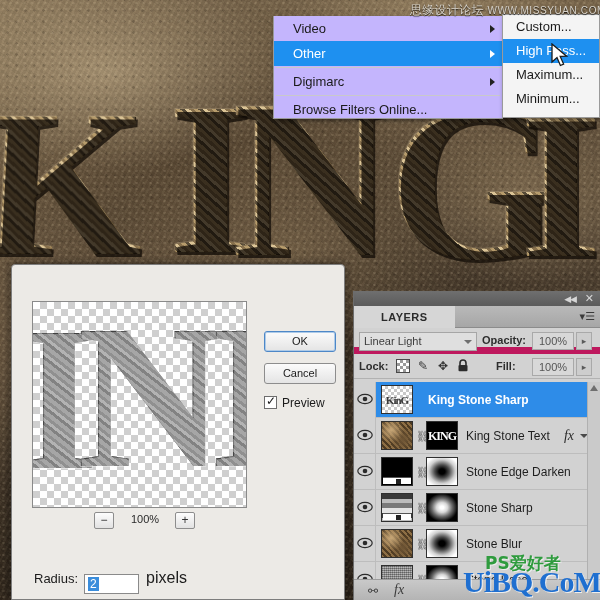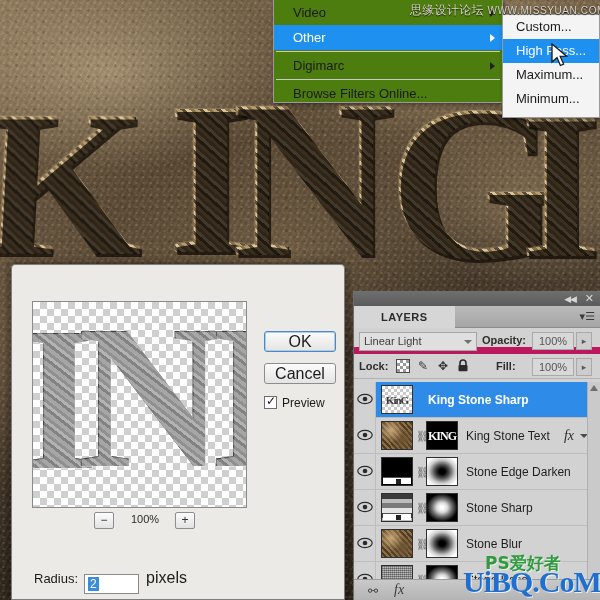--- a/index.html
+++ b/index.html
@@ -64,22 +64,22 @@
     line-height: 1;
   }
   #glyph-k { left: -18px;  top: 78px;  font-size: 210px; transform: skewX(-3deg); }
   #glyph-i { left: 168px;  top: 70px;  font-size: 218px; }
   #glyph-n { left: 232px;  top: 66px;  font-size: 226px; }
   #glyph-g { left: 388px;  top: 72px;  font-size: 222px; }
   #glyph-tail { left: 520px; top: 80px; font-size: 210px; }
 
   
   #filter-menu {
-    position: absolute; left: 273px; top: 0; width: 230px; height: 103px;
-    background: #4d7c0f;
+    position: absolute; left: 273px; top: 16px; width: 230px; height: 103px;
+    background: #c4b5fd;
     border: 1px solid #9a9a9a;
     border-top: none;
     box-shadow: 2px 2px 5px rgba(0,0,0,.45);
     z-index: 40;
   }
   .menu-item {
     position: relative;
     height: 25px; line-height: 25px;
     padding-left: 19px; padding-right: 20px;
     font-size: 13px; color: #1a1a1a;
@@ -210,21 +210,21 @@
   #zoom-level {
     position: absolute; left: 88px; top: 2px; width: 50px;
     text-align:center; font-size: 11px; color: #2a2a2a;
   }
 
   
   #btn-ok, #btn-cancel {
     position: absolute; left: 252px;
     width: 72px; height: 21px;
     border-radius: 3px;
-    font-size: 16px; color: #1b1b1b;
+    font-size: 11px; color: #1b1b1b;
     text-align: center; line-height: 19px;
     background: linear-gradient(180deg,#fbfbfb,#e4e4e4);
     cursor: pointer;
   }
   #btn-ok { top: 38px; border: 1px solid #4d87c7; box-shadow: 0 0 0 1px #aecbe8 inset; }
   #btn-cancel { top: 70px; border: 1px solid #8d8d8d; }
   #preview-check-row {
     position: absolute; left: 252px; top: 103px;
     font-size: 12px; color: #1b1b1b;
     white-space: nowrap;

